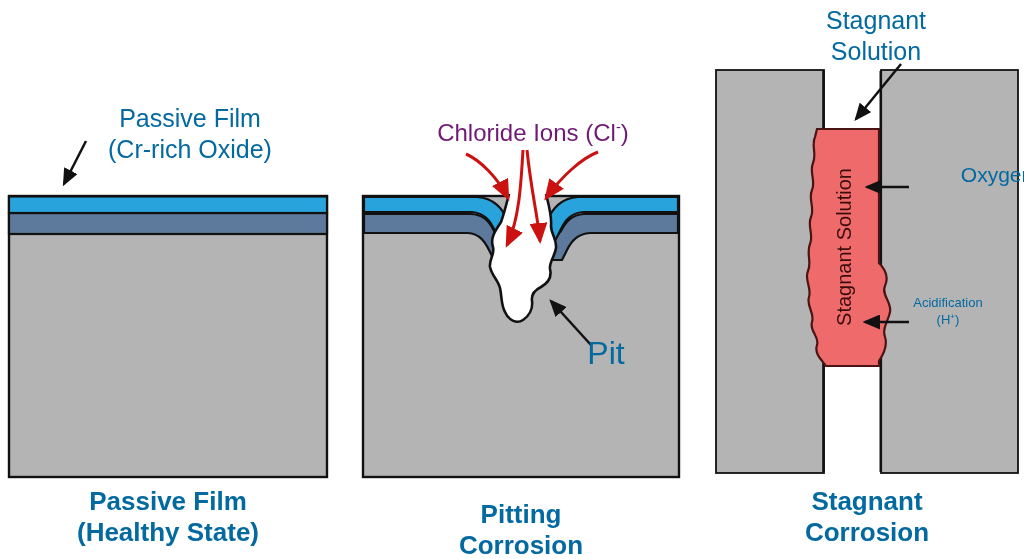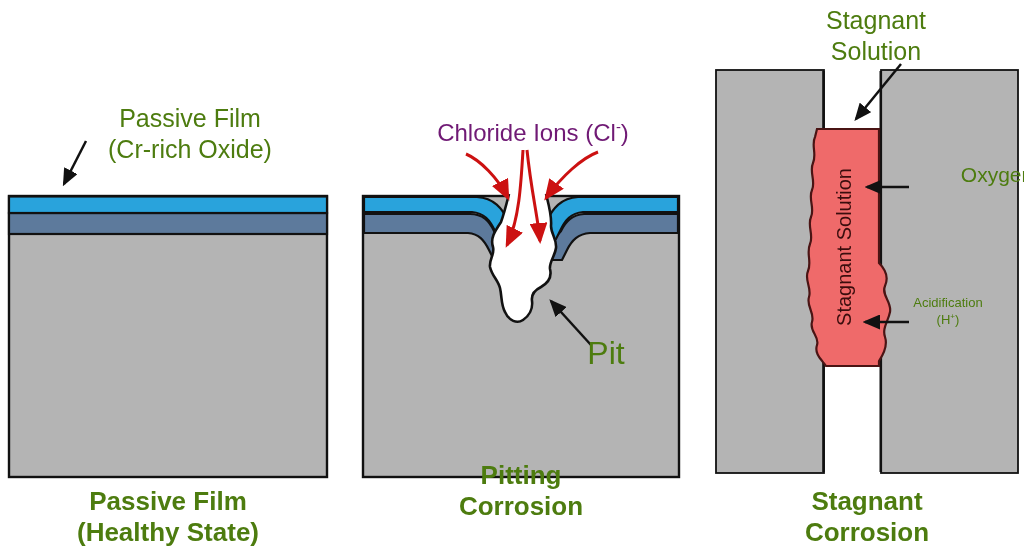--- a/index.html
+++ b/index.html
@@ -6,21 +6,21 @@
   #stage{
     position:relative;
     width:1024px;height:559px;
     background:#ffffff;
     font-family:"Liberation Sans", sans-serif;
     overflow:hidden;
   }
   #diagram-svg{position:absolute;left:0;top:0;}
   .label{
     position:absolute;
-    color:#4d7c0f;
+    color:#0369a1;
     text-align:center;
     line-height:1.22;
     white-space:nowrap;
   }
   .toplabel{font-size:25px;}
   .caption{font-size:26px;font-weight:bold;line-height:1.18;}
   .chloride{font-size:24px;color:#701a75;}
   .smalllabel{font-size:21px;line-height:1.28;}
   .acidlabel{font-size:13px;line-height:1.28;}
   .pitlabel{font-size:32px;}
@@ -143,21 +143,21 @@
   <div class="label acidlabel" style="left:878px;top:295px;width:140px;">
     <div>Acidification</div>
     <div><span>(H</span><sup>+</sup><span>)</span></div>
   </div>
 
   <div class="label caption" style="left:9px;top:486px;width:318px;">
     <div>Passive Film</div>
     <div>(Healthy State)</div>
   </div>
 
-  <div class="label caption" style="left:363px;top:460px;width:316px;">
+  <div class="label caption" style="left:363px;top:499px;width:316px;">
     <div>Pitting</div>
     <div>Corrosion</div>
   </div>
 
   <div class="label caption" style="left:716px;top:486px;width:302px;">
     <div>Stagnant</div>
     <div>Corrosion</div>
   </div>
 
 </div>

